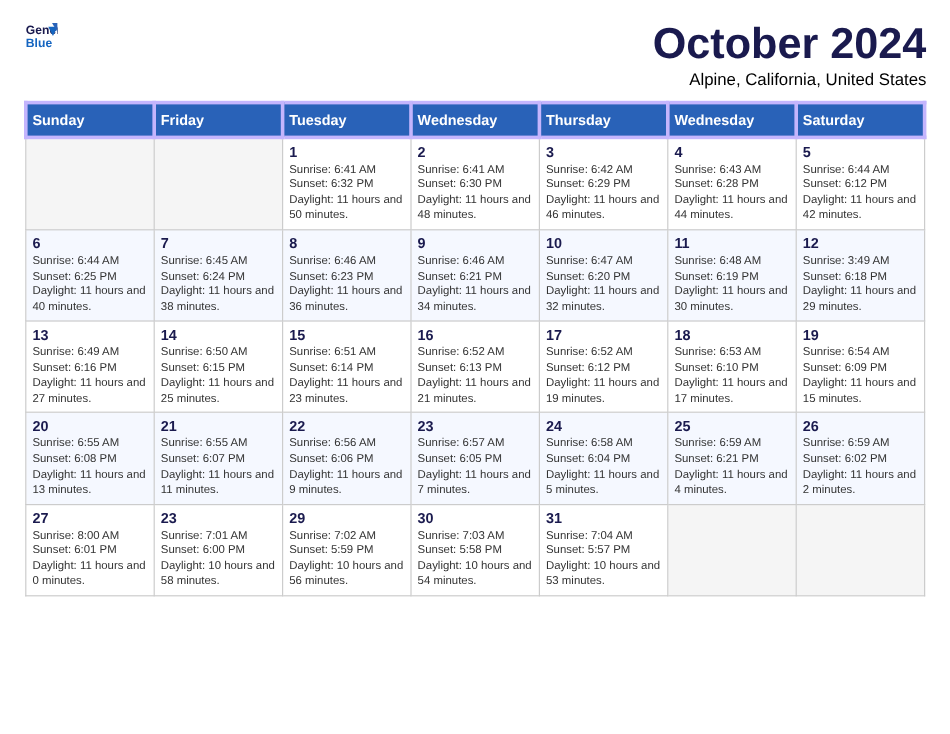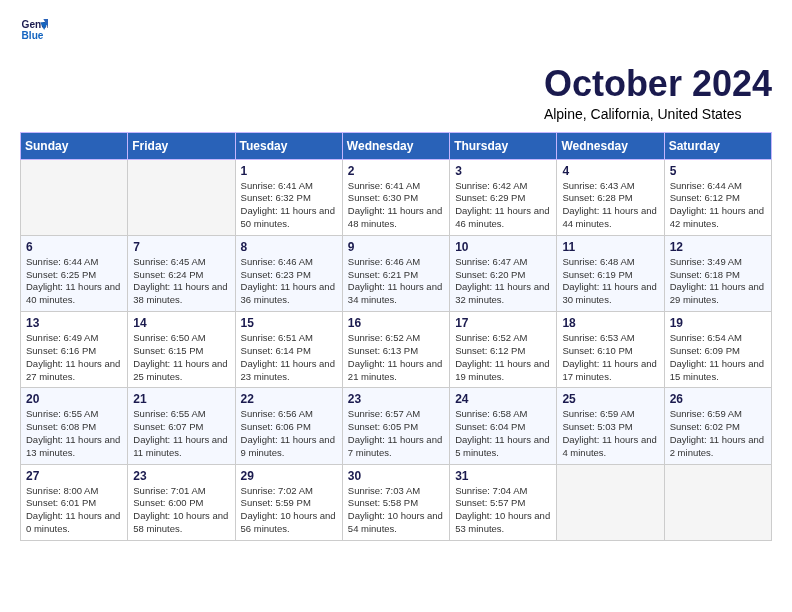--- a/index.html
+++ b/index.html
@@ -22,22 +22,21 @@
     .logo {
       display: flex;
       align-items: center;
       gap: 4px;
     }
     .logo-icon {
       width: 28px;
       height: 28px;
     }
     .title-block {
-      text-align: left;
-      margin-top: 48px;
+      text-align: right;
     }
     .month-title {
       font-size: 36px;
       font-weight: bold;
       color: #1a1a4e;
       line-height: 1.1;
     }
     .location {
       font-size: 14px;
       color: #000000;
@@ -48,21 +47,21 @@
       border-collapse: collapse;
       border: 1px solid #ccc;
     }
     .calendar th {
       background-color: #2962b8;
       color: #fff;
       font-size: 12px;
       font-weight: bold;
       padding: 6px 4px;
       text-align: left;
-      border: 1px solid #c4b5fd;
+      border: 3px solid #c4b5fd;
     }
     .calendar td {
       vertical-align: top;
       border: 1px solid #ccc;
       padding: 4px 5px;
       font-size: 10px;
       color: #333;
       width: calc(100% / 7);
       min-height: 80px;
     }
@@ -263,21 +262,21 @@
           </td>
           <td>
             <span class="day-num">24</span>
             <div class="day-info">Sunrise: 6:58 AM
 Sunset: 6:04 PM
 Daylight: 11 hours and 5 minutes.</div>
           </td>
           <td>
             <span class="day-num">25</span>
             <div class="day-info">Sunrise: 6:59 AM
-Sunset: 5:03 PM
+Sunset: 6:21 PM
 Daylight: 11 hours and 4 minutes.</div>
           </td>
           <td>
             <span class="day-num">26</span>
             <div class="day-info">Sunrise: 6:59 AM
 Sunset: 6:02 PM
 Daylight: 11 hours and 2 minutes.</div>
           </td>
         </tr>
         <tr class="row-odd">

